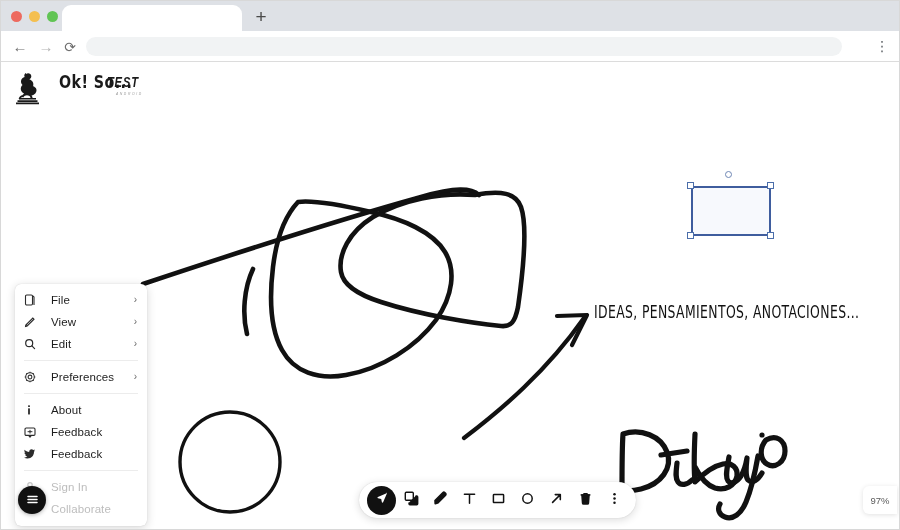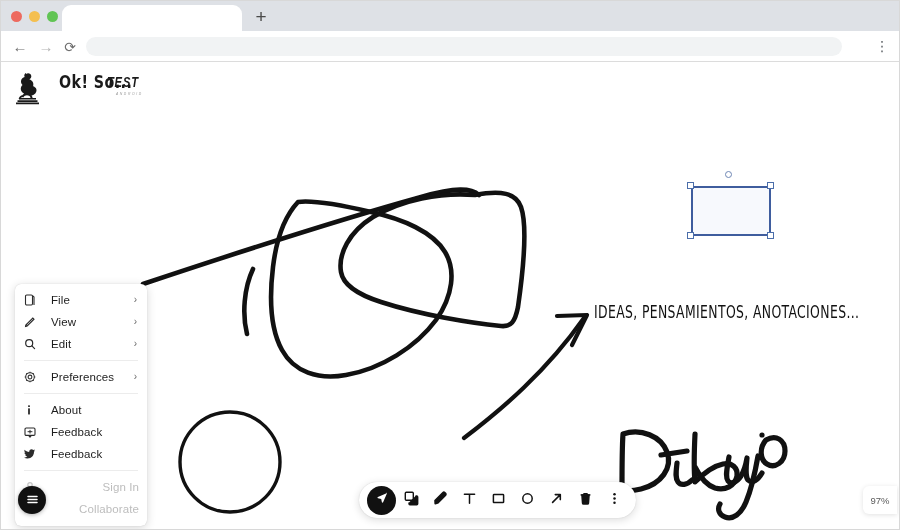--- a/index.html
+++ b/index.html
@@ -235,21 +235,21 @@
     white-space: nowrap;
     letter-spacing: 0.1px;
   }
   .menu-item .mi-chevron {
     position: absolute;
     right: 10px;
     color: #6a6a6a;
     font-size: 10px;
     line-height: 1;
   }
-  .menu-item.disabled { color: #bdbdbd; cursor: default; justify-content: space-between; }
+  .menu-item.disabled { color: #bdbdbd; cursor: default; }
   .menu-item.disabled .mi-icon { color: #c6c6c6; }
   .menu-sep {
     height: 1px;
     background: #ececec;
     margin: 5px 9px 5px 9px;
   }
 
   
   .menu-fab {
     position: absolute;

